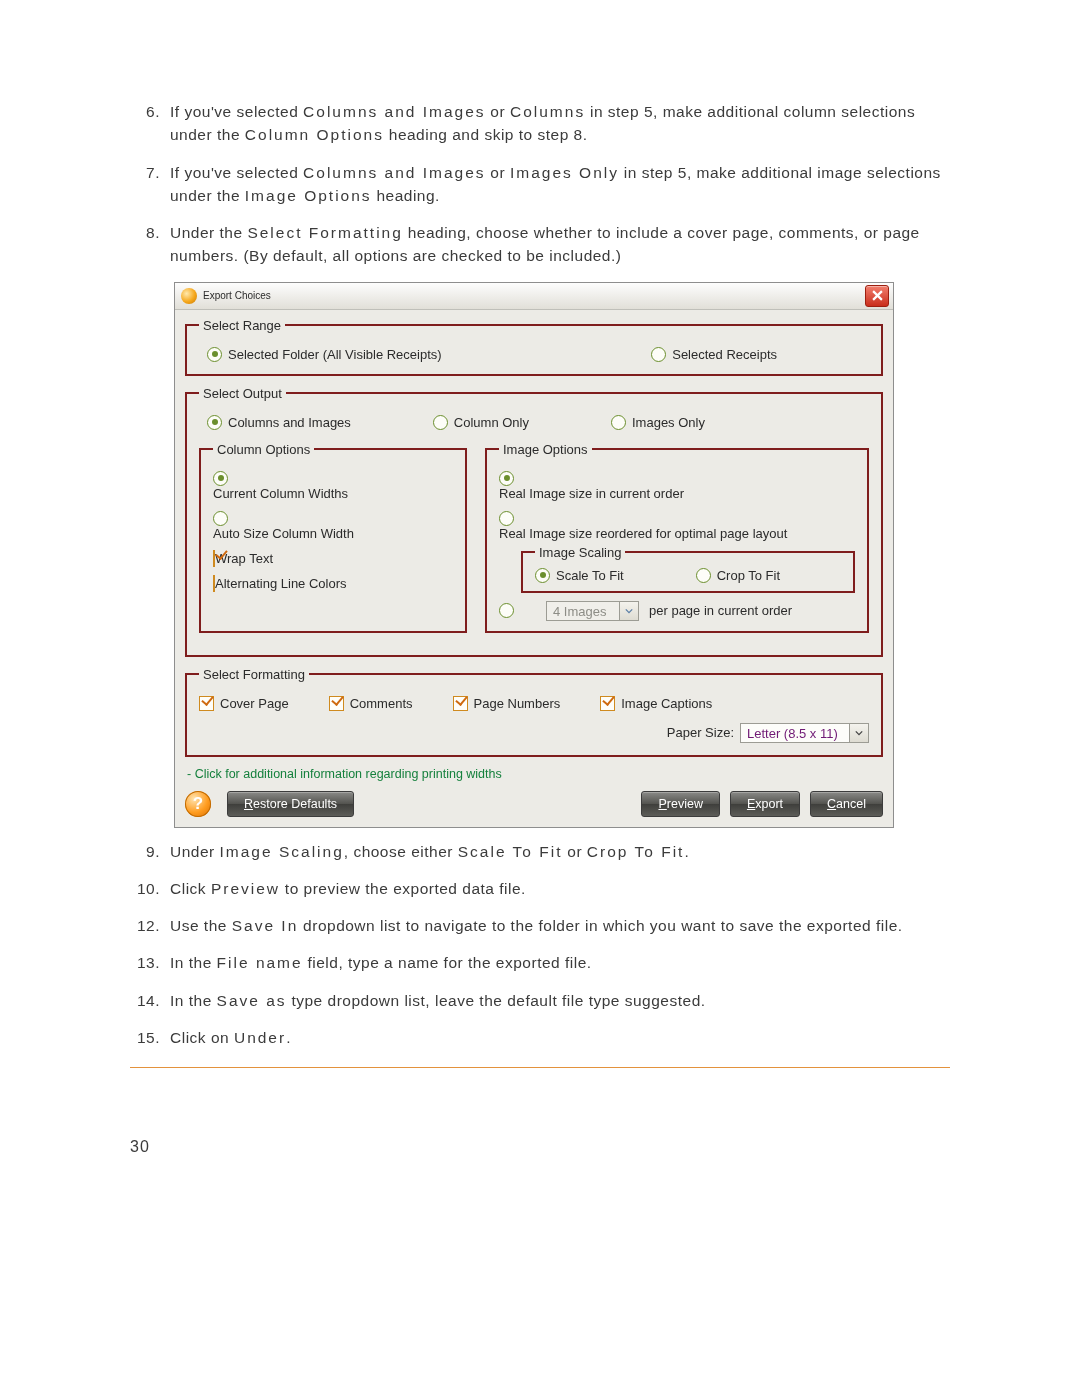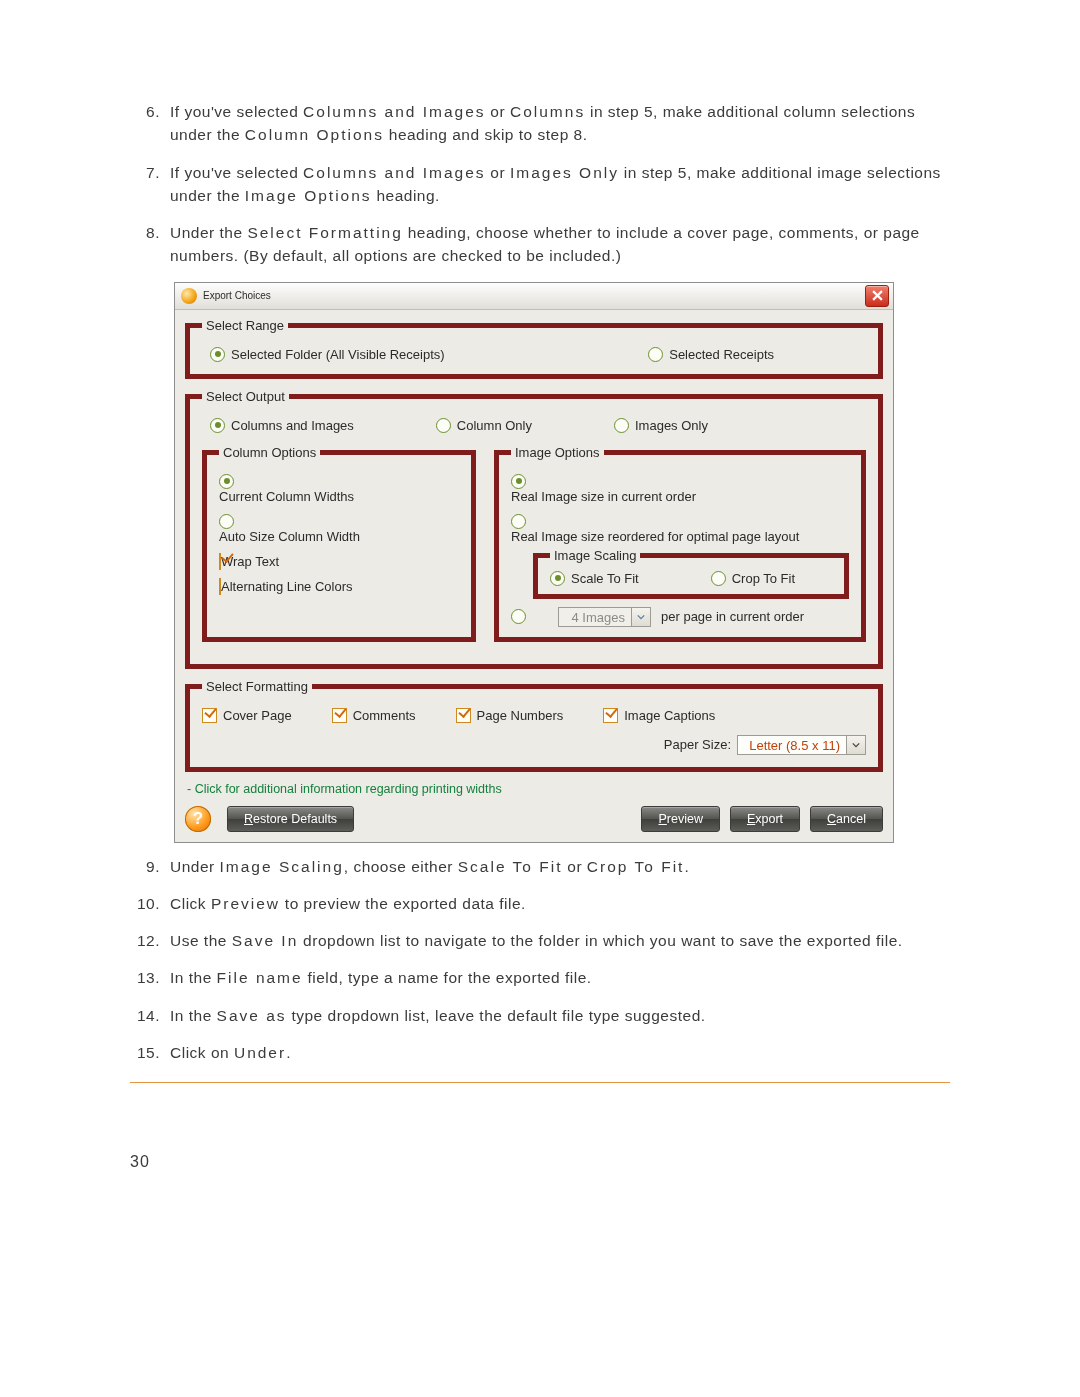--- a/index.html
+++ b/index.html
@@ -76,21 +76,21 @@
     border: 1px solid #9d1f10;
     display: flex; align-items: center; justify-content: center;
     color: #fff; font-weight: bold;
     box-shadow: inset 0 1px 0 rgba(255,255,255,.4);
   }
   .titlebar .close svg { width: 11px; height: 11px; }
   .dialog-body {
     padding: 8px 10px 10px 10px;
   }
   fieldset {
-    border: 5px solid #7f1d1d;
+    border: 2px solid #7f1d1d;
     margin: 0 0 10px 0;
     padding: 14px 12px 12px 12px;
   }
   fieldset > legend {
     padding: 0 4px;
     font-size: 13px;
   }
   .row { display: flex; align-items: center; }
   .radio, .check {
     display: inline-flex;
@@ -147,30 +147,29 @@
     height: 20px;
   }
   .combo .val {
     border: 1px solid #9c9c94;
     border-right: none;
     background: #f0efea;
     color: #8d8d86;
     padding: 1px 6px;
     min-width: 60px;
     line-height: 18px;
-    text-align: right;
   }
   .combo .btn {
     width: 18px;
     border: 1px solid #9c9c94;
     background: linear-gradient(#f4f3ed, #dedcd2);
     display: flex; align-items: center; justify-content: center;
   }
   .combo .btn svg { width: 8px; height: 8px; }
-  .paper .combo .val { color: #c2410c; background: #fdfdfa; min-width: 96px; }
+  .paper .combo .val { color: #701a75; background: #fdfdfa; min-width: 96px; }
   .fmt-row {
     display: flex;
     align-items: center;
     flex-wrap: wrap;
     gap: 12px 18px;
   }
   .fmt-row .paper {
     display: inline-flex;
     align-items: center;
     gap: 6px;

